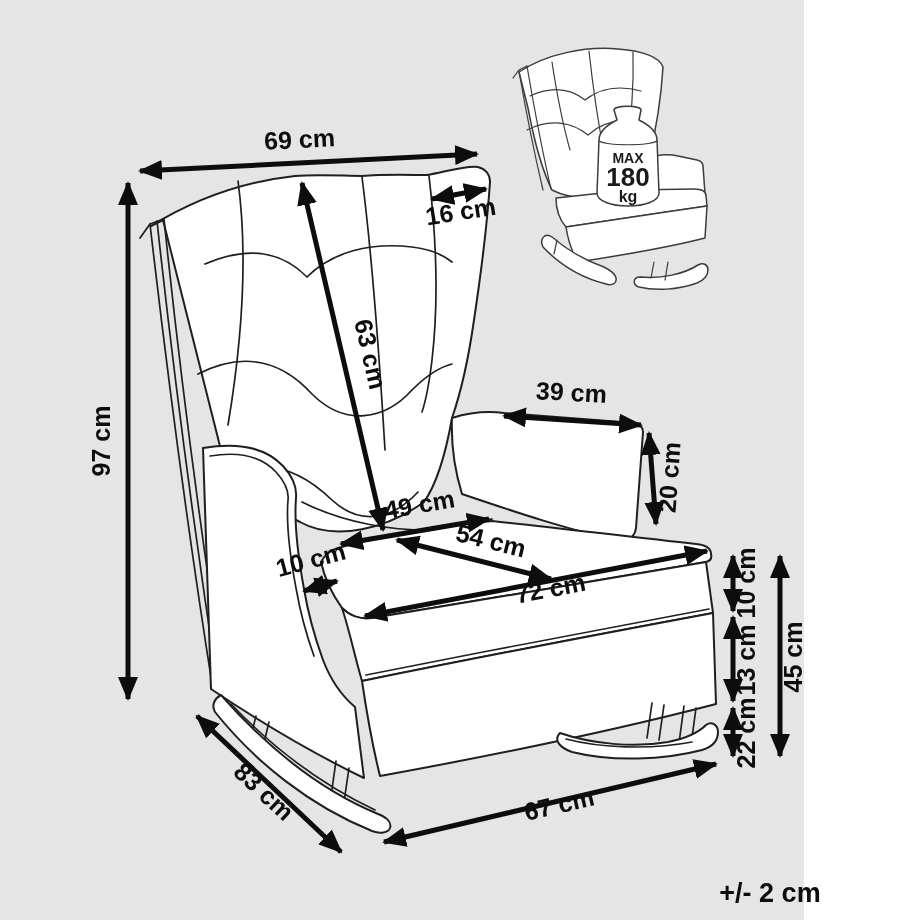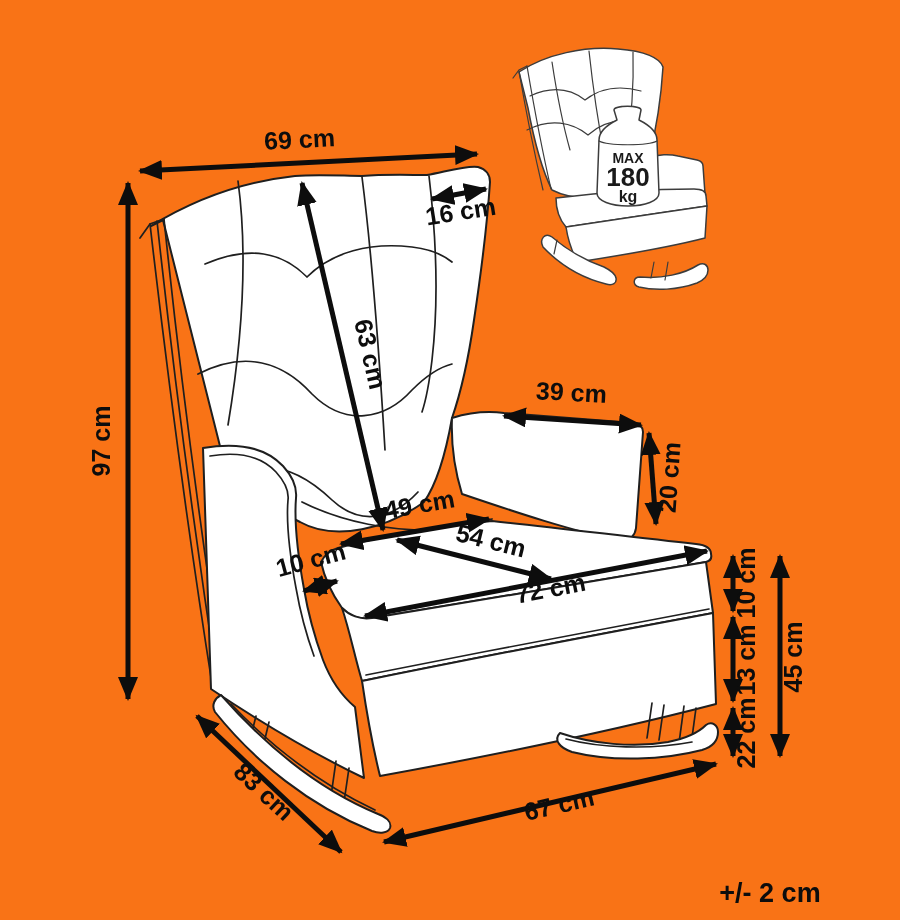--- a/index.html
+++ b/index.html
@@ -6,23 +6,23 @@
     margin: 0;
     padding: 0;
     background: #ffffff;
     width: 920px;
     height: 920px;
     overflow: hidden;
     font-family: "Liberation Sans", sans-serif;
   }
   #stage {
     position: relative;
-    width: 900px;
+    width: 804px;
     height: 920px;
-    background: #f97316;
+    background: #e5e5e5;
   }
   svg { display: block; }
   .art {
     fill: #ffffff;
     stroke: #1f1f1f;
     stroke-width: 2;
     stroke-linejoin: round;
     stroke-linecap: round;
   }
   .seam {

